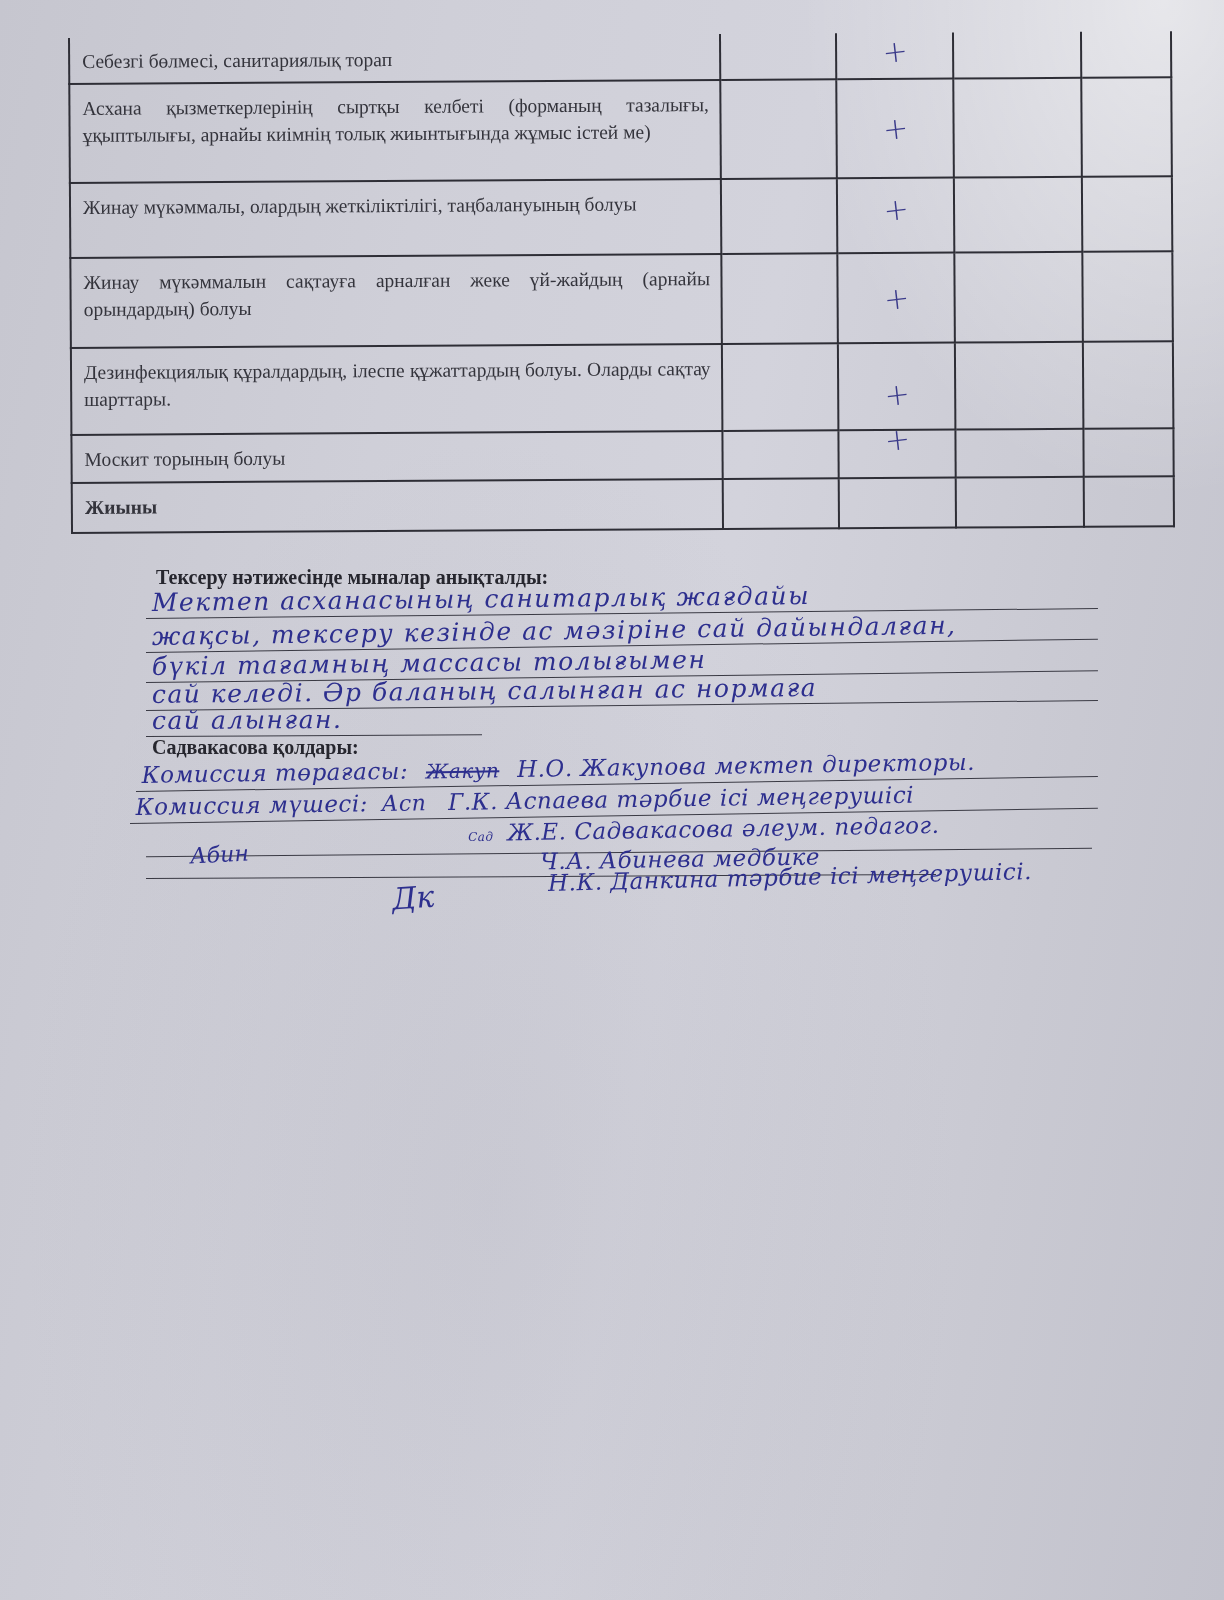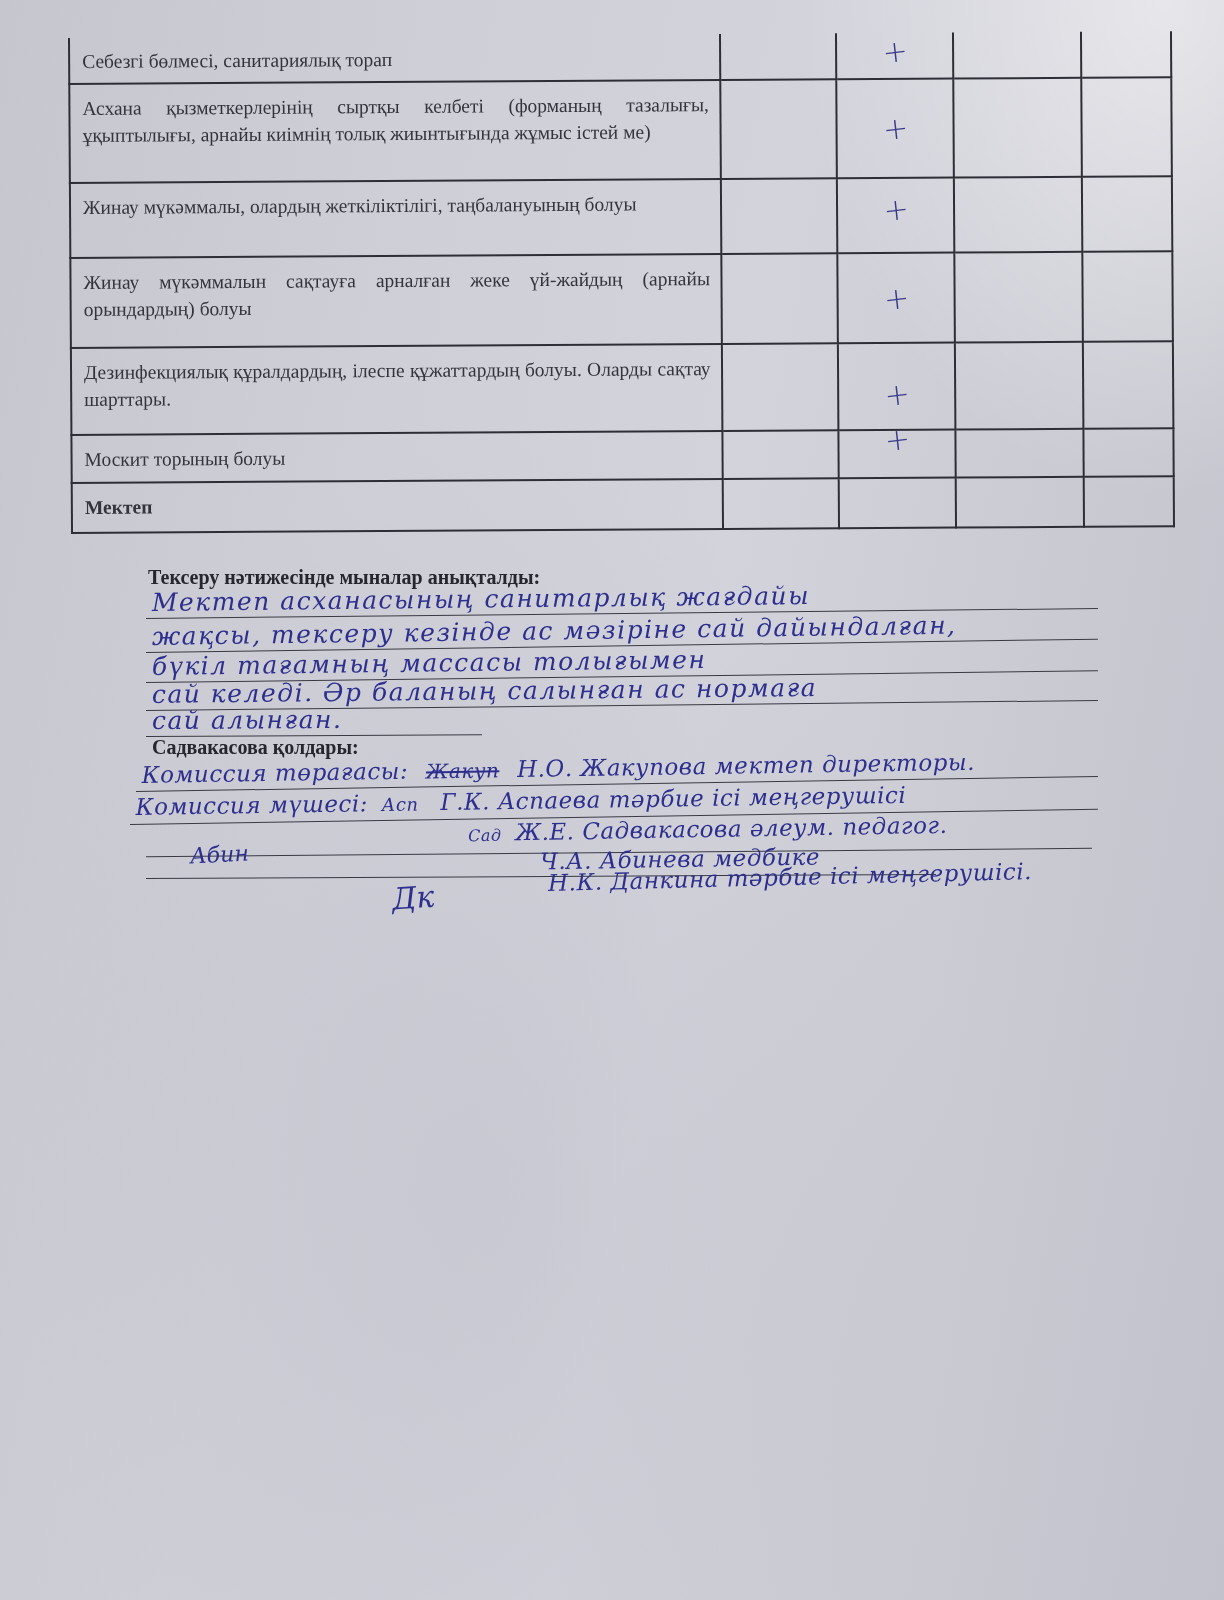--- a/index.html
+++ b/index.html
@@ -165,54 +165,54 @@
     <tr style="height:48px;">
       <td class="crit"><span>Москит торының болуы</span></td>
       <td class="c1"></td>
       <td class="c2">
           <span class="mark" style="top:-6px;">+</span>
         </td>
       <td class="c3"></td>
       <td class="c4"></td>
     </tr>
     <tr style="height:50px;">
-      <td class="crit bold"><span>Мектеп</span></td>
+      <td class="crit bold"><span>Жиыны</span></td>
       <td class="c1"></td>
       <td class="c2"></td>
       <td class="c3"></td>
       <td class="c4"></td>
     </tr>
   </tbody>
 </table>
 
-<div class="heading" style="left:148px; top:566px;">Тексеру нәтижесінде мыналар анықталды:</div>
+<div class="heading" style="left:156px; top:566px;">Тексеру нәтижесінде мыналар анықталды:</div>
 
 <div class="hand-line" style="left:146px; top:588px; width:946px; transform:rotate(-0.6deg);">Мектеп асханасының санитарлық жағдайы</div>
 <div class="hand-line" style="left:146px; top:622px; width:946px; transform:rotate(-0.8deg);">жақсы, тексеру кезінде ас мәзіріне сай дайындалған,</div>
 <div class="hand-line" style="left:146px; top:652px; width:946px; transform:rotate(-0.7deg);">бүкіл тағамның массасы толығымен</div>
 <div class="hand-line" style="left:146px; top:680px; width:946px; transform:rotate(-0.6deg);">сай келеді. Әр баланың салынған ас нормаға</div>
 <div class="hand-line" style="left:146px; top:706px; width:330px; transform:rotate(-0.3deg);">сай алынған.</div>
 
 <div class="heading" style="left:152px; top:736px;">Садвакасова қолдары:</div>
 
 <div class="hand-line sig" style="left:136px; top:760px; width:956px; transform:rotate(-0.9deg);">
   <span>Комиссия төрағасы:</span>
   <span class="scribble" style="position:relative; font-size:20px; margin:0 10px; text-decoration:line-through;">Жакуп</span>
   <span>Н.О. Жакупова мектеп директоры.</span>
 </div>
 
 <div class="hand-line sig" style="left:130px; top:792px; width:962px; transform:rotate(-0.9deg);">
   <span>Комиссия мүшесі:</span>
-  <span class="scribble" style="position:relative; font-size:18px; margin:0 14px 0 6px;">Асп</span>
+  <span class="scribble" style="position:relative; font-size:22px; margin:0 14px 0 6px;">Асп</span>
   <span>Г.К. Аспаева тәрбие ісі меңгерушісі</span>
 </div>
 
 <div class="rule" style="left:146px; top:852px; width:946px; transform:rotate(-0.5deg);"></div>
 <div class="plain-hand" style="left:468px; top:816px; transform:rotate(-1deg);">
-  <span class="scribble" style="position:relative; font-size:16px; margin-right:6px;">Сад</span>
+  <span class="scribble" style="position:relative; font-size:12px; margin-right:6px;">Сад</span>
   <span>Ж.Е. Садвакасова әлеум. педагог.</span>
 </div>
 
 <div class="rule" style="left:146px; top:876px; width:790px; transform:rotate(-0.3deg);"></div>
 <div class="scribble" style="left:190px; top:842px; font-size:22px; transform:rotate(-3deg);">Абин</div>
 <div class="plain-hand" style="left:540px; top:846px; transform:rotate(-1deg);">Ч.А. Абинева медбике</div>
 
 <div class="scribble" style="left:392px; top:880px; font-size:30px; transform:rotate(-4deg);">Дк</div>
 <div class="plain-hand" style="left:548px; top:864px; transform:rotate(-1.4deg);">Н.К. Данкина тәрбие ісі меңгерушісі.</div>
 

